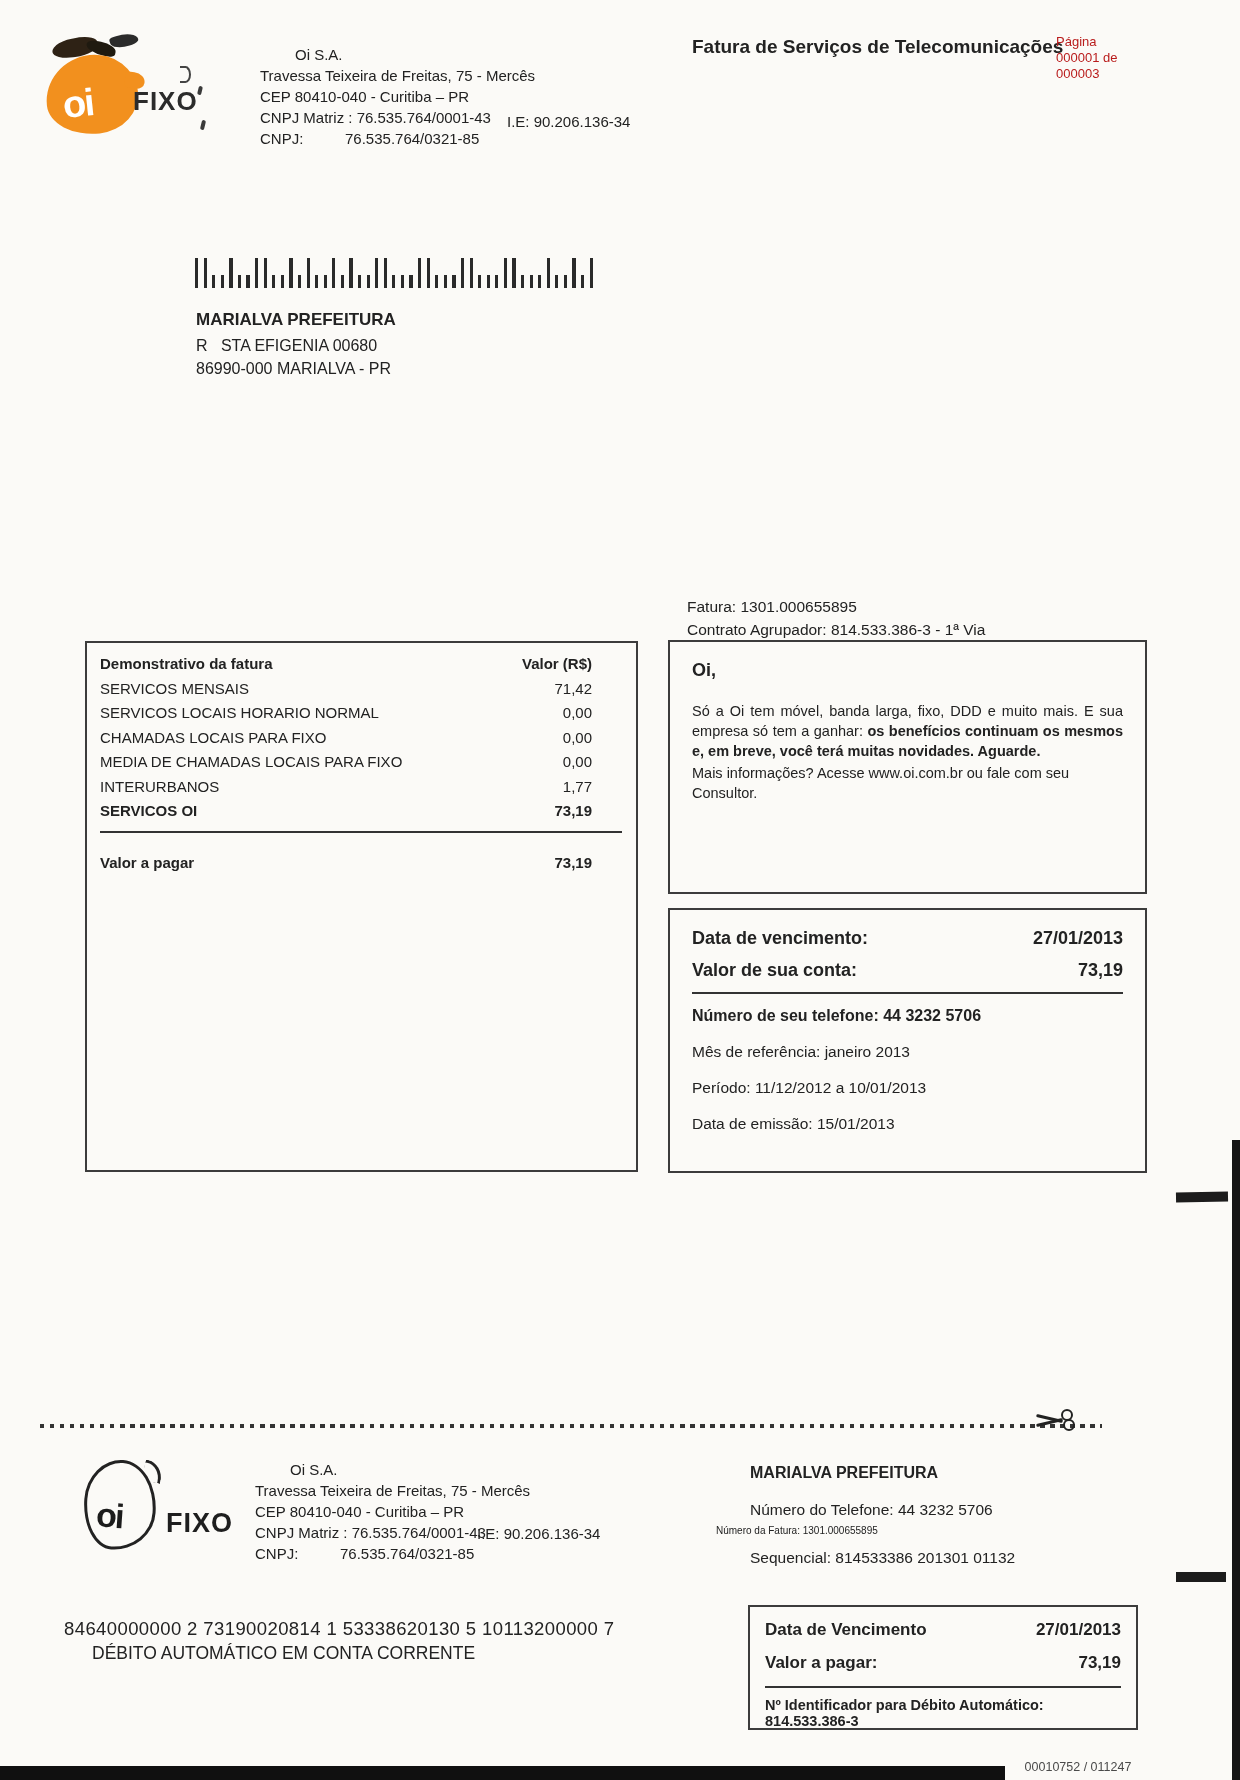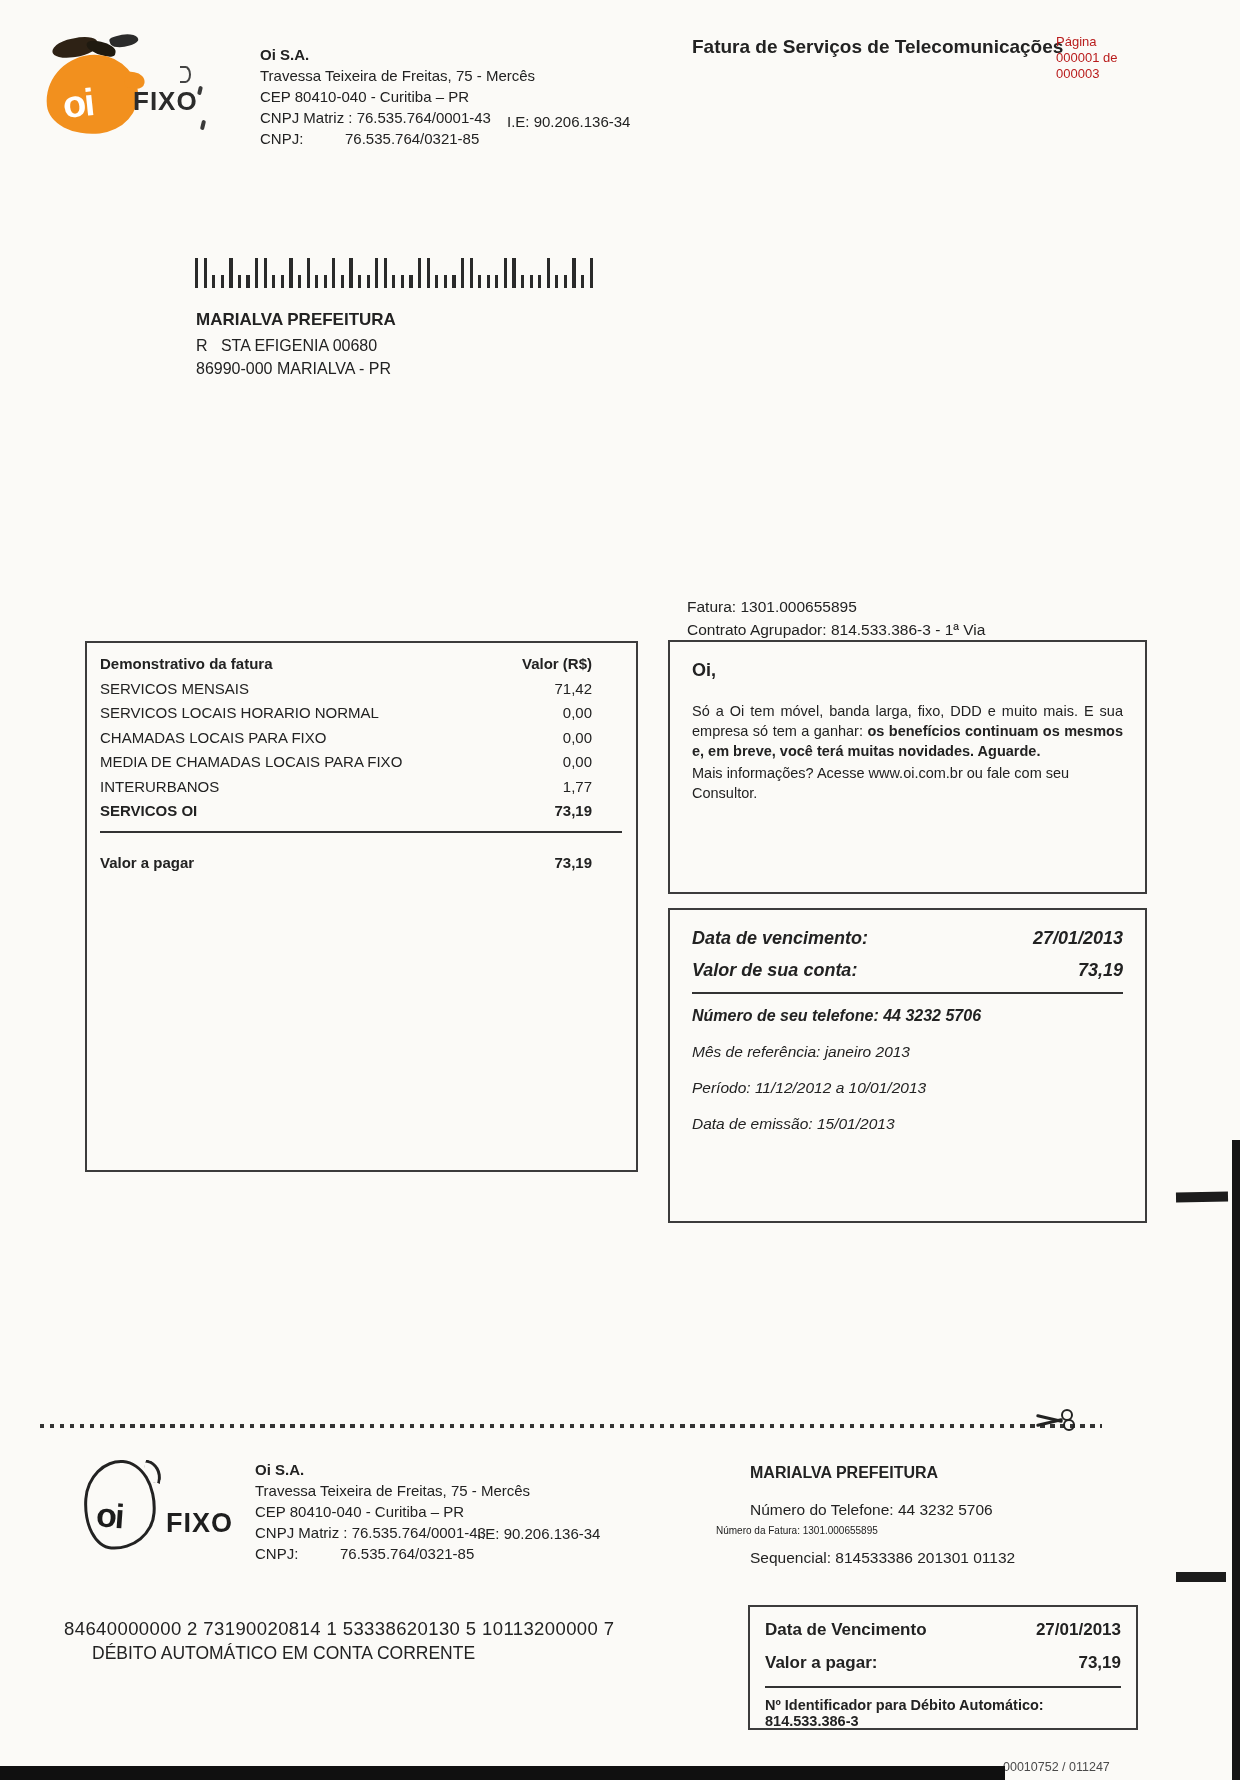--- a/index.html
+++ b/index.html
@@ -31,21 +31,21 @@
     border-radius:20% 80% 60% 40%; transform:rotate(14deg);
   }
   .oi-blob-top .oi-word {
     position:absolute; left:16px; top:26px;
     font-size:38px; font-weight:800; color:#fff; letter-spacing:-2px;
   }
   .fixo-top { left:133px; top:86px; font-size:26px; font-weight:700; color:#2b2b2b; letter-spacing:1px; }
 
   .company-top { left:260px; top:44px; font-size:15px; line-height:21px; }
   .company-bottom { left:255px; top:1459px; font-size:15px; line-height:21px; }
-  .company-name { font-weight:700; }
+  .company-name { font-weight:400;margin-left:35px; }
   .ie-top { left:507px; top:113px; font-size:15px; }
   .ie-bottom { left:477px; top:1525px; font-size:15px; }
 
   .doc-title { left:692px; top:36px; width:390px; font-size:19px; font-weight:700; }
   .page-info { left:1056px; top:34px; font-size:13px; line-height:16px; color:#b91c1c; }
 
   
   .postal-barcode { left:195px; top:258px; height:30px; display:flex; align-items:flex-end; }
   .postal-barcode .bar { width:3.2px; margin-right:5.4px; background:#2a2a2a; }
   .postal-barcode .bar.tall { height:30px; }
@@ -72,22 +72,22 @@
   .msg-box {
     left:668px; top:640px; width:479px; height:254px;
     border:2px solid #3c3c3c; box-sizing:border-box; padding:18px 22px 0 22px;
   }
   .msg-greeting { font-size:18px; font-weight:700; }
   .msg-body { margin:20px 0 0 0; font-size:14.5px; line-height:20px; text-align:justify; }
   .msg-info { margin:2px 0 0 0; font-size:14.5px; line-height:20px; }
 
   
   .sum-box {
-    left:668px; top:908px; width:479px; height:315px;
-    border:2px solid #3c3c3c; box-sizing:border-box; padding:18px 22px 4px 22px;font-style:italic;
+    left:668px; top:908px; width:479px; height:265px;
+    border:2px solid #3c3c3c; box-sizing:border-box; padding:18px 22px 4px 22px;
   }
   .sum-row { display:flex; justify-content:space-between; font-size:18px; font-weight:700; margin-bottom:11px; }
   .sum-divider { border-top:2px solid #333; margin-top:10px; }
   .sum-phone { margin-top:13px; font-size:16px; font-weight:700; }
   .sum-line { margin-top:18px; font-size:15.5px; }
 
   
   .cut-line { left:40px; top:1424px; width:1062px; height:4px;
     background:repeating-linear-gradient(90deg,#333 0 4.5px,transparent 4.5px 10px); }
   .scissors { left:1036px; top:1408px; width:42px; height:24px; }
@@ -127,21 +127,21 @@
 
   
   .stub-box {
     left:748px; top:1605px; width:390px; height:125px;
     border:2px solid #3c3c3c; box-sizing:border-box; padding:13px 15px 0 15px;
   }
   .stub-row { display:flex; justify-content:space-between; font-size:17px; font-weight:700; margin-bottom:13px; }
   .stub-divider { border-top:2px solid #333; margin-top:3px; }
   .stub-id { margin-top:9px; font-size:14.5px; font-weight:700; }
 
-  .doc-number { left:1003px; top:1760px; width:150px; text-align:left; font-size:12.5px; color:#4a4a4a; }
+  .doc-number { left:1003px; top:1760px; width:150px; text-align:center; font-size:12.5px; color:#4a4a4a; }
 
   
   .art-dash-a { left:1176px; top:1192px; width:52px; height:10px; background:#1c1c1c; transform:rotate(-1deg); }
   .art-dash-b { left:1176px; top:1572px; width:50px; height:10px; background:#1c1c1c; }
   .art-right-bar { left:1232px; top:1140px; width:8px; height:640px; background:#151515; }
   .art-bottom-bar { left:0; top:1766px; width:1005px; height:14px; background:#101010; }
 </style>
 <title>Fatura de Serviços de Telecomunicações</title></head>
 <body>
 

